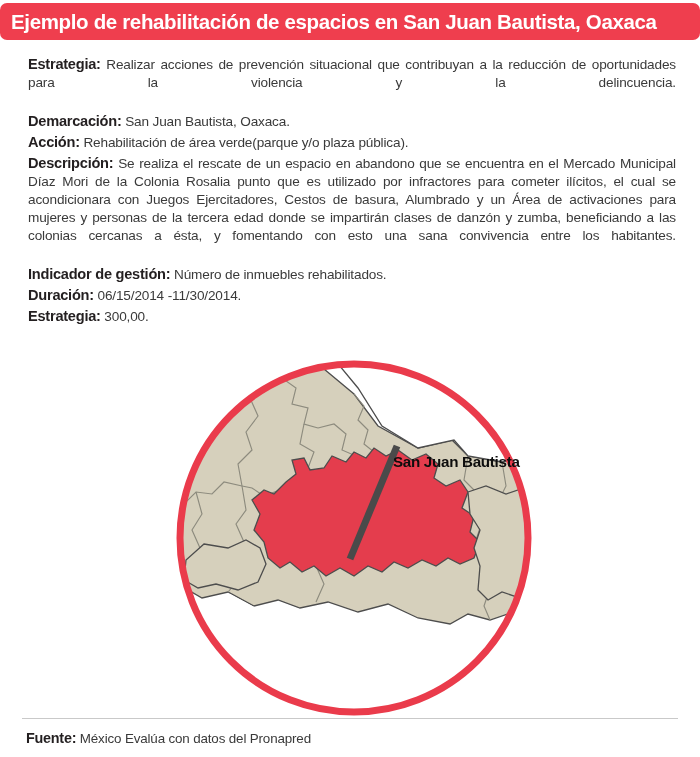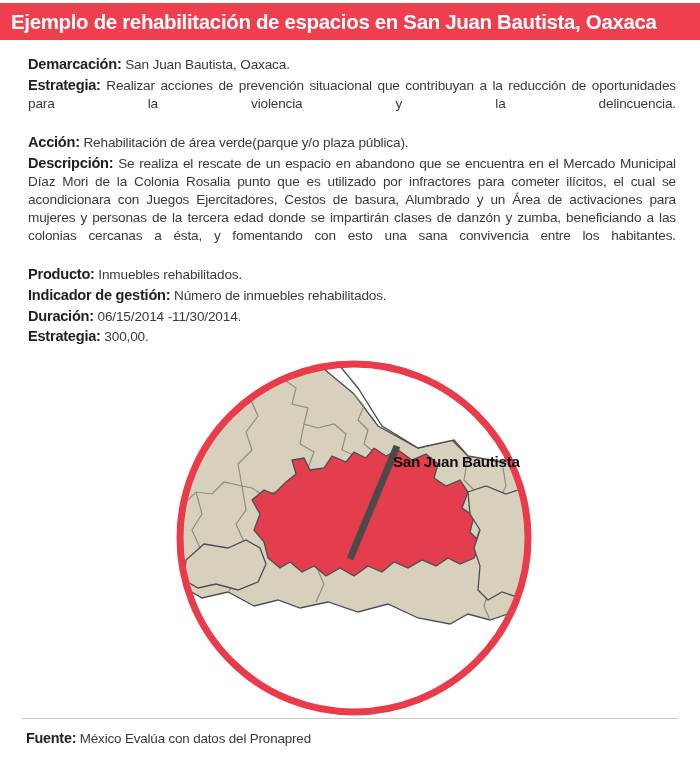--- a/index.html
+++ b/index.html
@@ -19,20 +19,21 @@
   
   .header-bar {
     position: absolute;
     left: 0;
     top: 3px;
     width: 700px;
     height: 37px;
     background: #ef3e4e;
     display: flex;
     align-items: center;
+    border-radius: 7px;
   }
   .header-title {
     color: #ffffff;
     font-size: 20.5px;
     font-weight: bold;
     letter-spacing: -0.35px;
     padding-left: 11px;
     white-space: nowrap;
   }
 
@@ -113,45 +114,41 @@
 </style>
 </head>
 <body>
 
 <div class="header-bar">
   <div class="header-title">Ejemplo de rehabilitación de espacios en San Juan Bautista, Oaxaca</div>
 </div>
 
 <div class="content">
 
-  <p class="field">
-    <span class="label">Demarcación:</span>
-    <span class="value">San Juan Bautista, Oaxaca.</span>
-  </p>
-
   <p class="field block">
     <span class="label">Estrategia:</span>
     <span class="value">Realizar acciones de prevención situacional que contribuyan a la reducción de oportunidades para la violencia y la delincuencia.</span>
   </p>
 
   <p class="field">
+    <span class="label">Demarcación:</span>
+    <span class="value">San Juan Bautista, Oaxaca.</span>
+  </p>
+
+  <p class="field">
     <span class="label">Acción:</span>
     <span class="value">Rehabilitación de área verde(parque y/o plaza pública).</span>
   </p>
 
   <p class="field block">
     <span class="label">Descripción:</span>
     <span class="value">Se realiza el rescate de un espacio en abandono que se encuentra en el Mercado Municipal Díaz Mori de la Colonia Rosalia punto que es utilizado por infractores para cometer ilícitos, el cual se acondicionara con Juegos Ejercitadores, Cestos de basura, Alumbrado y un Área de activaciones para mujeres y personas de la tercera edad donde se impartirán clases de danzón y zumba, beneficiando a las colonias cercanas a ésta, y fomentando con esto una sana convivencia entre los habitantes.</span>
   </p>
 
 
-  <p class="field">
-    <span class="label">Producto:</span>
-    <span class="value">Inmuebles rehabilitados.</span>
-  </p>
 
 
   <p class="field">
     <span class="label">Indicador de gestión:</span>
     <span class="value">Número de inmuebles rehabilitados.</span>
   </p>
 
 
   <p class="field">
     <span class="label">Duración:</span>

